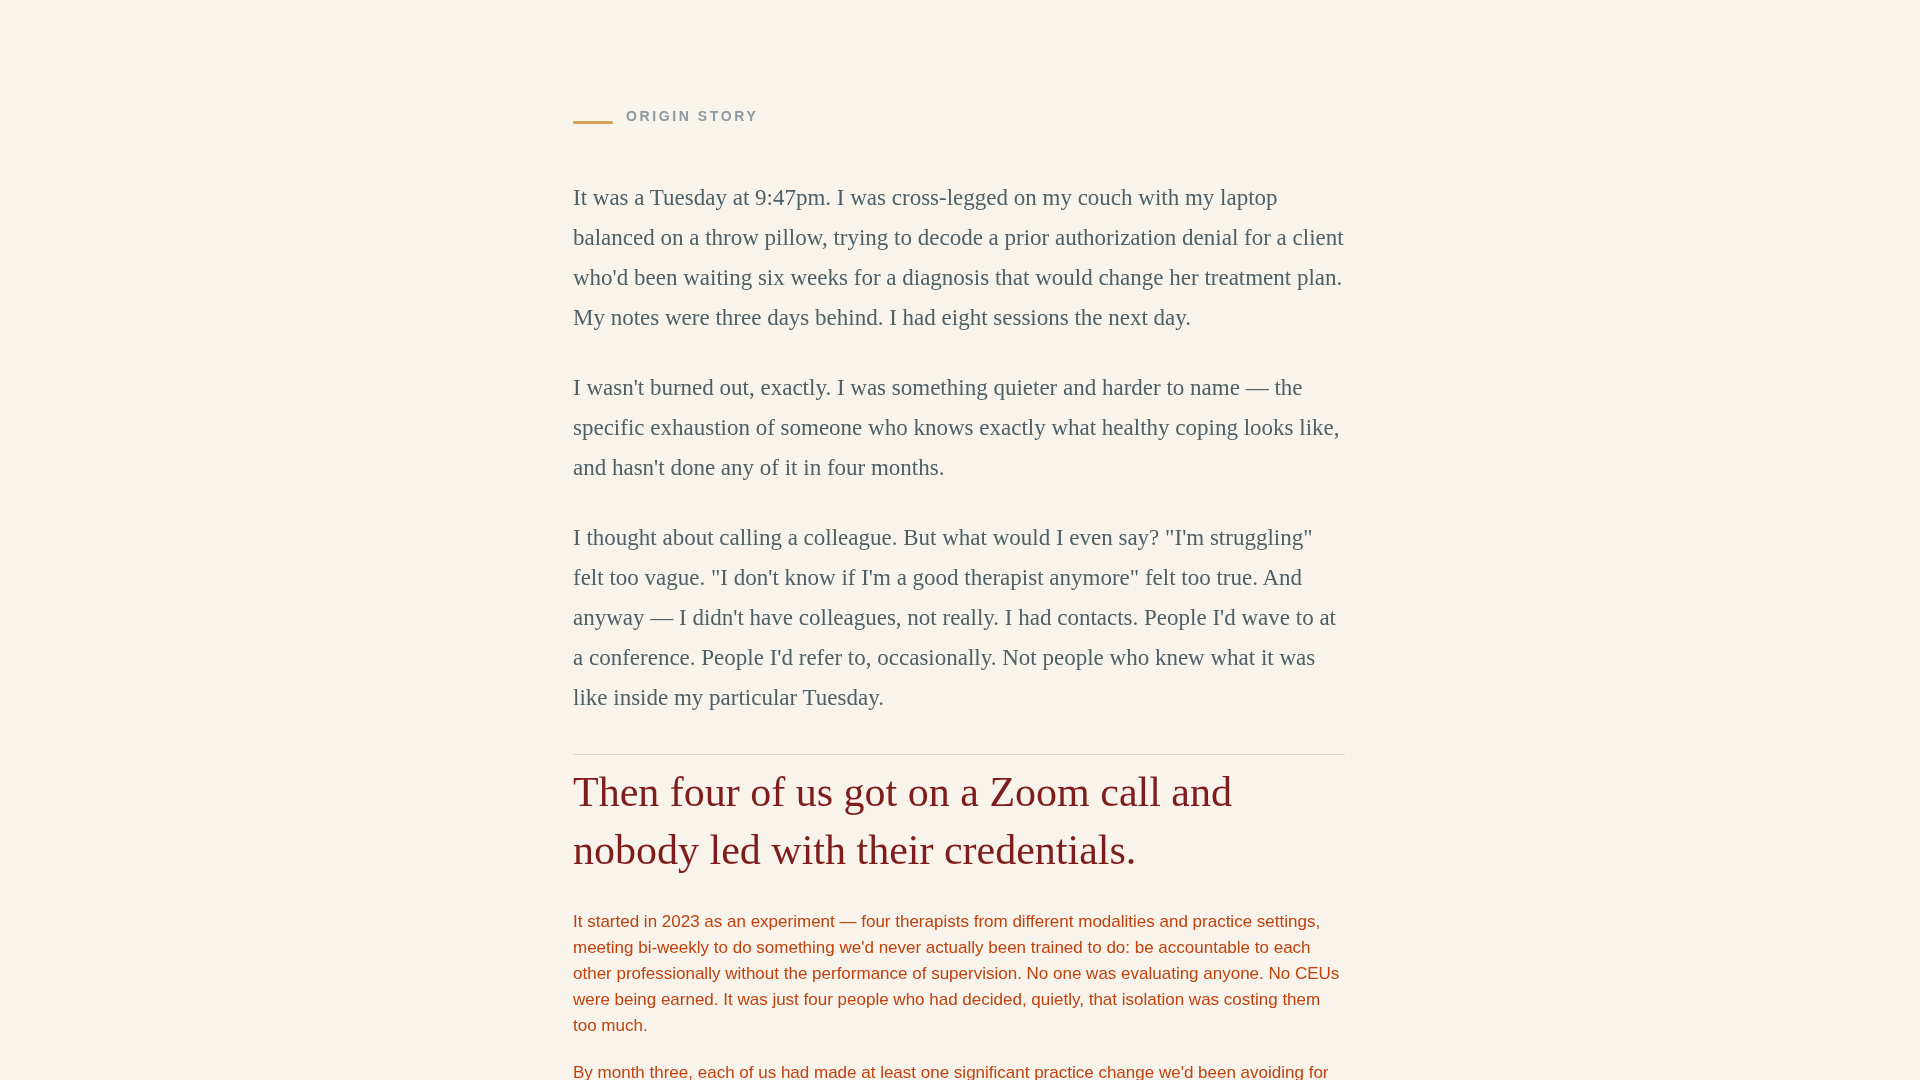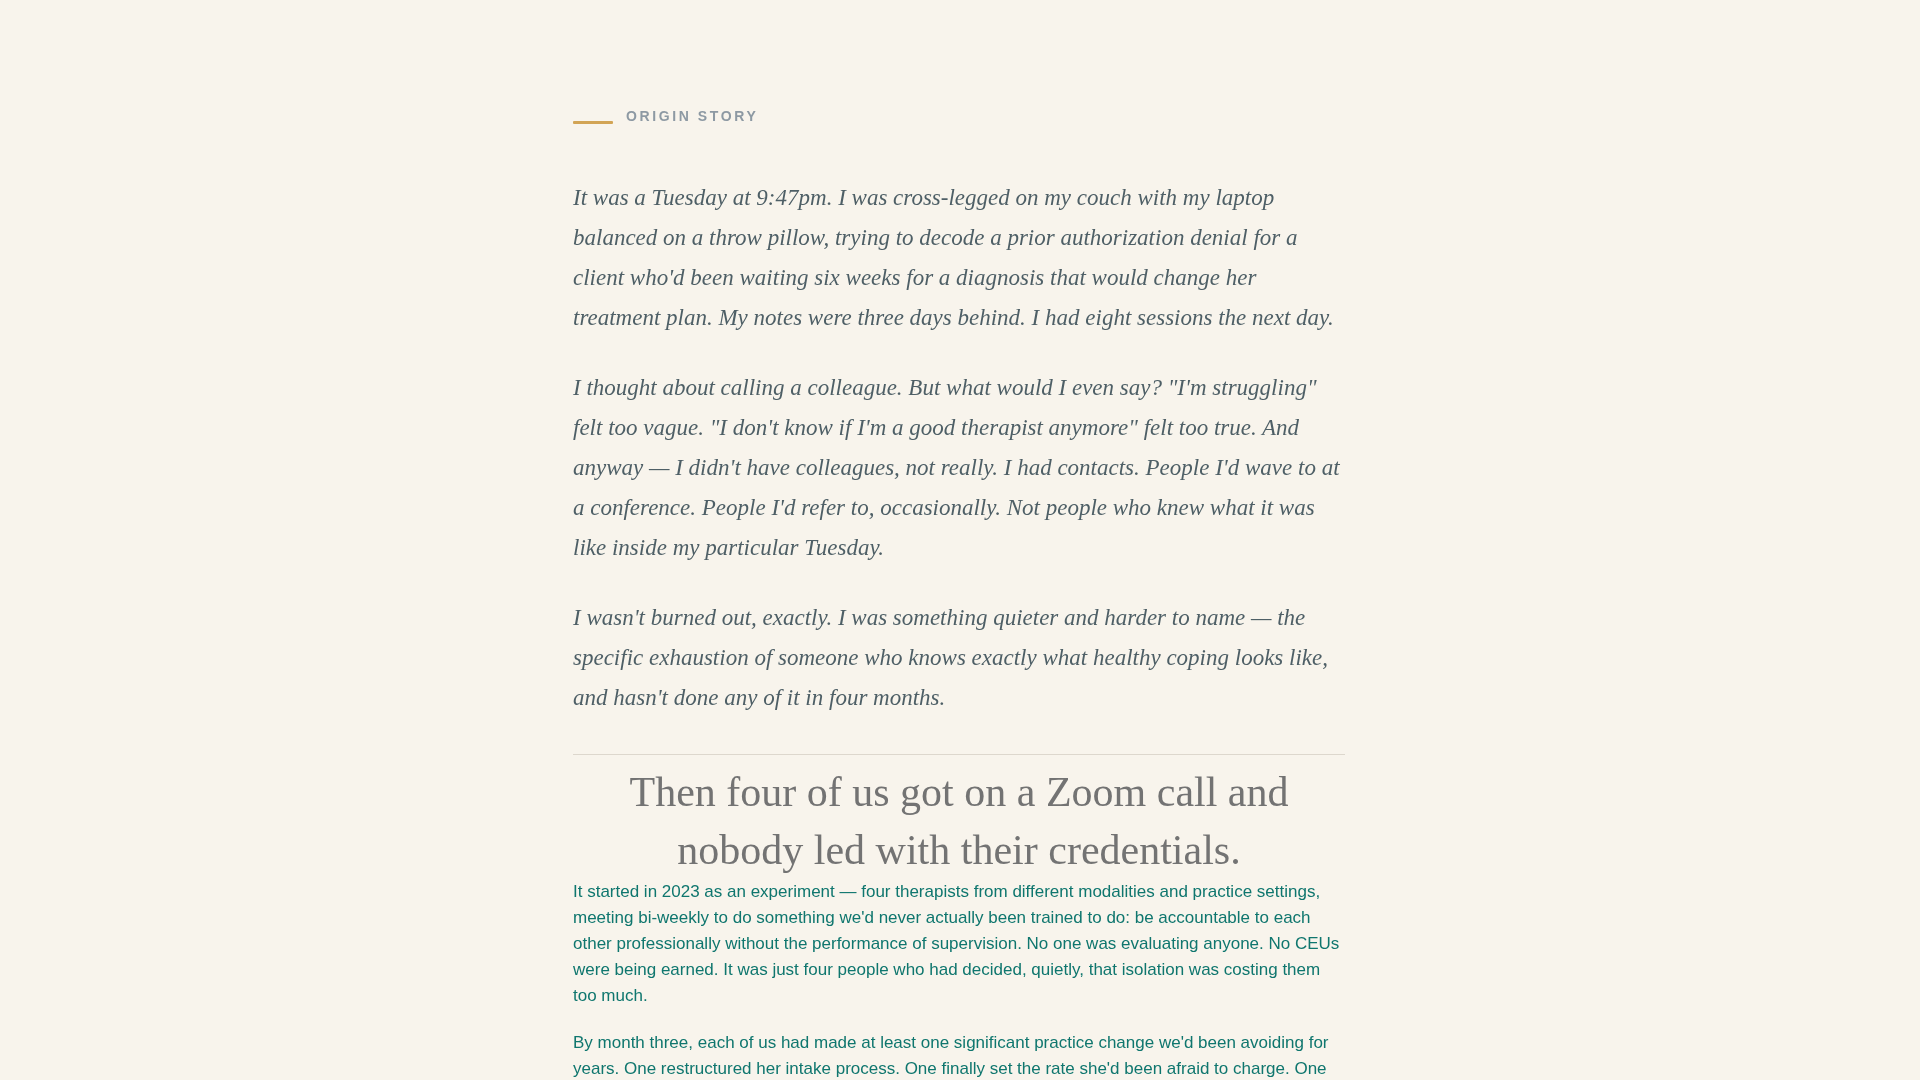--- a/index.html
+++ b/index.html
@@ -30,62 +30,61 @@
   }
   .eyebrow-label {
     font-family: "Liberation Sans", sans-serif;
     font-size: 14px;
     font-weight: bold;
     letter-spacing: 2.6px;
     color: #8d99a3;
   }
   .lede p {
     font-family: "Liberation Serif", serif;
-    font-style: italic;
     font-size: 23px;
     line-height: 40px;
     color: #4e5f66;
     margin-bottom: 30px;
   }
   .section-divider {
     border: none;
     border-top: 1px solid #ddd7cd;
     margin-top: 36px;
     margin-bottom: 8px;
   }
   .section-heading {
     font-family: "Liberation Serif", serif;
     font-weight: normal;
     font-size: 42px;
     line-height: 58px;
-    color: #737373;
-    text-align: center;
+    color: #7f1d1d;
+    margin-bottom: 30px;
   }
   .body-text p {
     font-family: "Liberation Sans", sans-serif;
     font-size: 17px;
     line-height: 26px;
-    color: #0f766e;
+    color: #c2410c;
     margin-bottom: 21px;
   }
 </style>
 </head>
 <body>
 
 <div class="article-col">
 
   <div class="eyebrow">
     <span class="eyebrow-dash"></span>
     <span class="eyebrow-label">ORIGIN STORY</span>
   </div>
 
   <div class="lede">
     <p>It was a Tuesday at 9:47pm. I was cross-legged on my couch with my laptop balanced on a throw pillow, trying to decode a prior authorization denial for a client who'd been waiting six weeks for a diagnosis that would change her treatment plan. My notes were three days behind. I had eight sessions the next day.</p>
+    <p>I wasn't burned out, exactly. I was something quieter and harder to name — the specific exhaustion of someone who knows exactly what healthy coping looks like, and hasn't done any of it in four months.</p>
     <p>I thought about calling a colleague. But what would I even say? "I'm struggling" felt too vague. "I don't know if I'm a good therapist anymore" felt too true. And anyway — I didn't have colleagues, not really. I had contacts. People I'd wave to at a conference. People I'd refer to, occasionally. Not people who knew what it was like inside my particular Tuesday.</p>
-    <p>I wasn't burned out, exactly. I was something quieter and harder to name — the specific exhaustion of someone who knows exactly what healthy coping looks like, and hasn't done any of it in four months.</p>
   </div>
 
   <hr class="section-divider">
 
   <h2 class="section-heading">Then four of us got on a Zoom call and nobody led with their credentials.</h2>
 
   <div class="body-text">
     <p>It started in 2023 as an experiment — four therapists from different modalities and practice settings, meeting bi-weekly to do something we'd never actually been trained to do: be accountable to each other professionally without the performance of supervision. No one was evaluating anyone. No CEUs were being earned. It was just four people who had decided, quietly, that isolation was costing them too much.</p>
     <p>By month three, each of us had made at least one significant practice change we'd been avoiding for years. One restructured her intake process. One finally set the rate she'd been afraid to charge. One left a group</p>
   </div>

